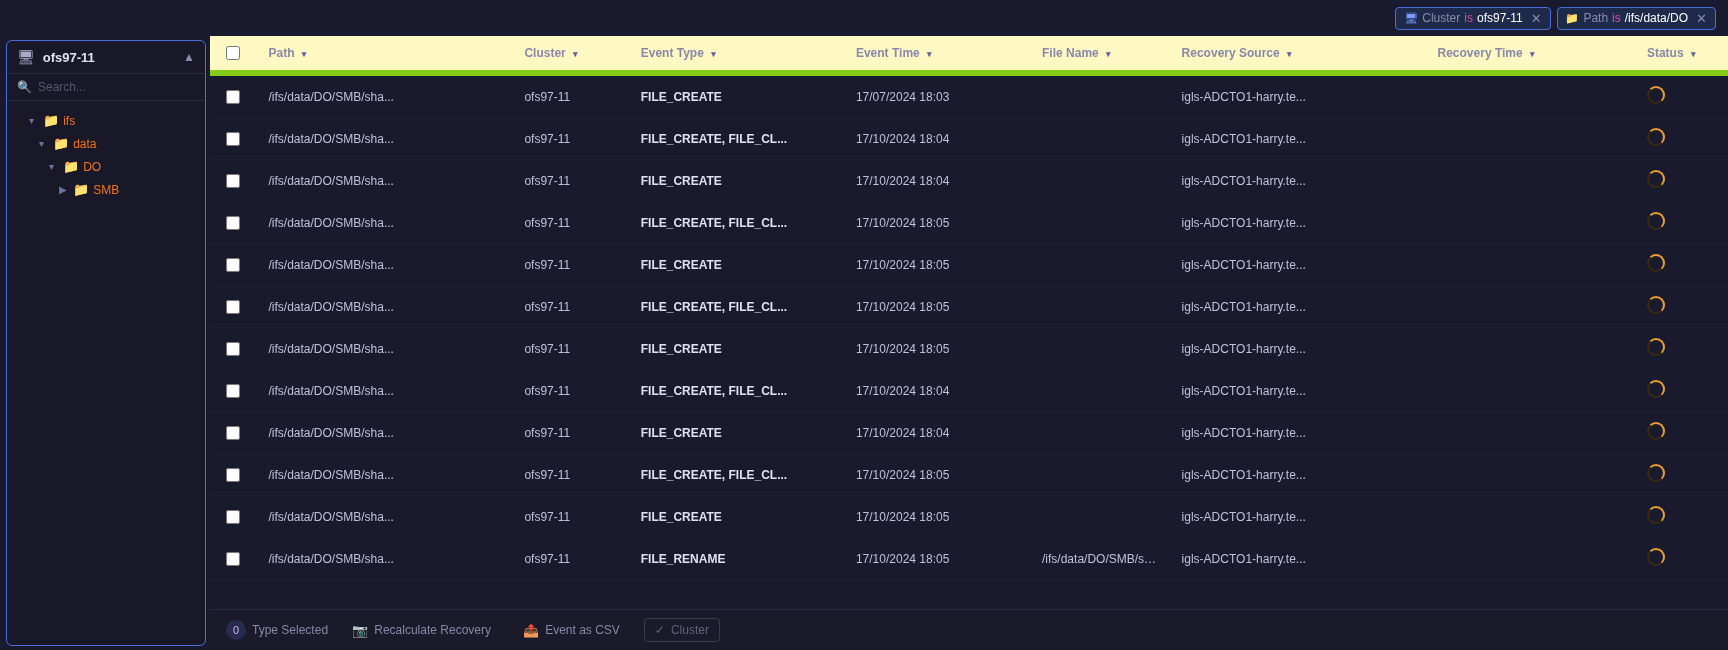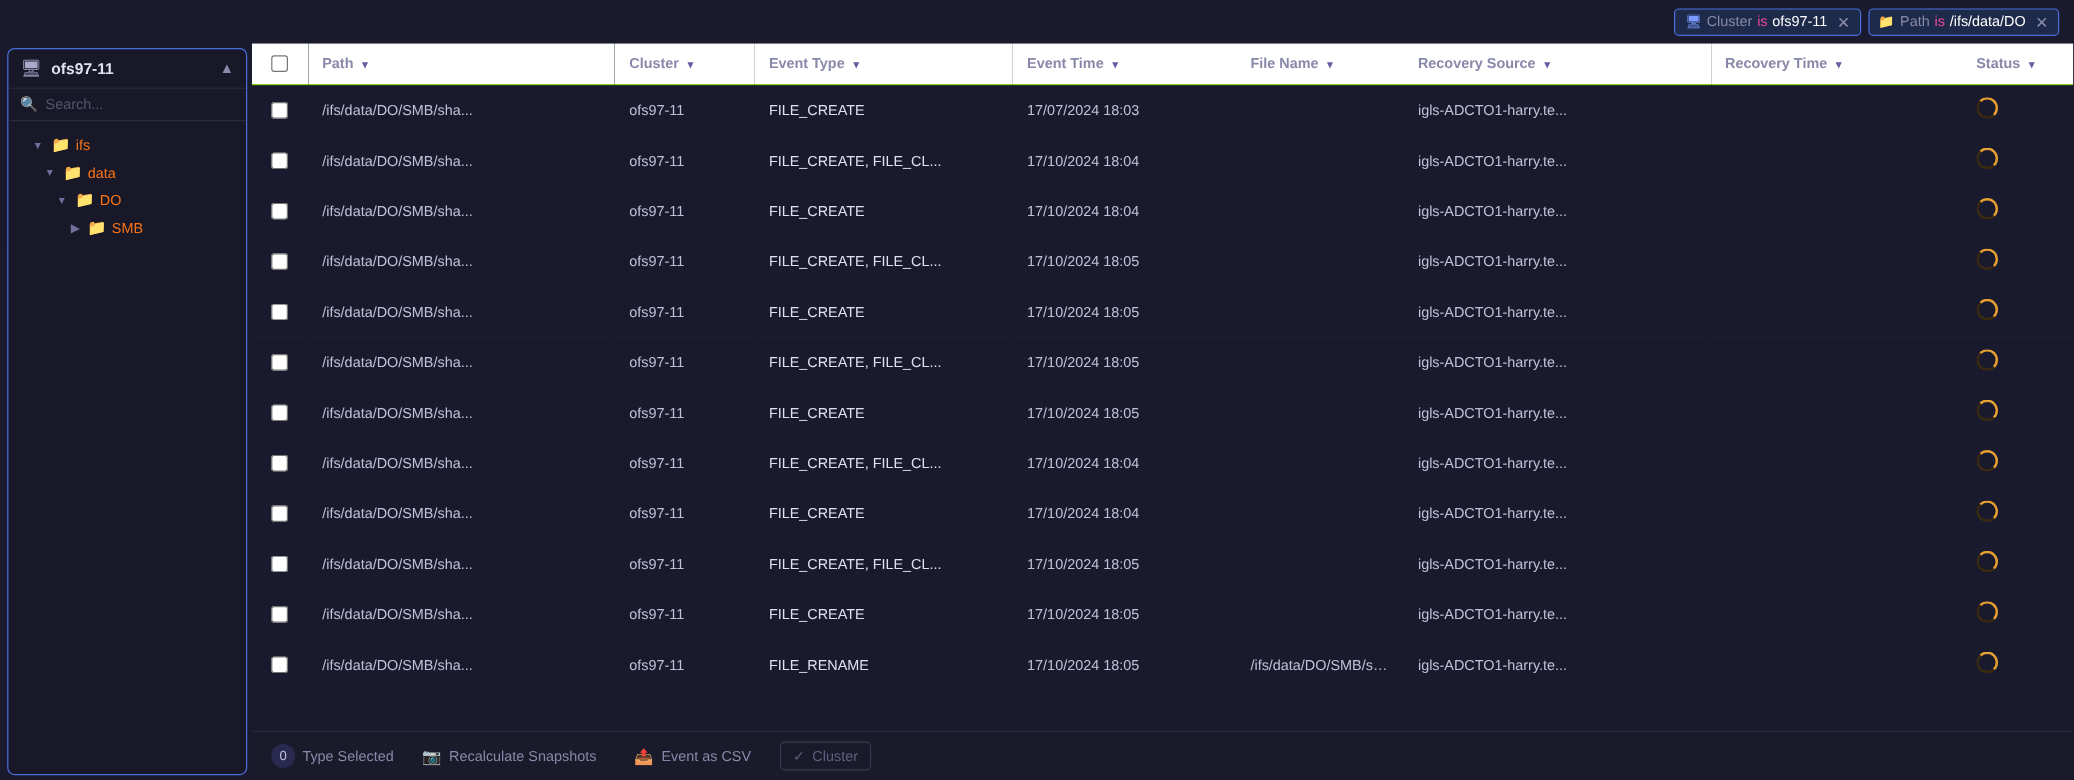--- a/index.html
+++ b/index.html
@@ -191,22 +191,22 @@
       overflow-x: hidden;
     }
 
     table {
       width: 100%;
       border-collapse: collapse;
       table-layout: fixed;
     }
 
     thead tr {
-      background: #ffffff;
-      border-bottom: 1px solid #84cc16;
+      background: #fef9c3;
+      border-bottom: 6px solid #84cc16;
     }
 
     thead th {
       padding: 10px 12px;
       text-align: left;
       font-size: 12px;
       font-weight: 600;
       color: #8888aa;
       white-space: nowrap;
       overflow: hidden;
@@ -243,21 +243,21 @@
       overflow: hidden;
       text-overflow: ellipsis;
     }
 
     .td-cluster {
       color: #c0c0d8;
     }
 
     .td-event-type {
       color: #e0e0f0;
-      font-weight: 400;
+      font-weight: 700;
     }
 
     .td-path {
       color: #c0c0d8;
     }
 
     .status-spinner {
       display: inline-block;
       width: 18px;
       height: 18px;
@@ -723,21 +723,21 @@
       </table>
     </div>
 
     <div class="bottom-bar">
       <div class="items-selected">
         <span class="count-badge">0</span>
         <span>Type Selected</span>
       </div>
       <div class="bottom-action">
         <span class="action-icon">📷</span>
-        <span>Recalculate Snapshots</span>
+        <span>Recalculate Recovery</span>
       </div>
       <div class="bottom-action">
         <span class="action-icon">📤</span>
         <span>Event as CSV</span>
       </div>
       <div class="recover-btn">
         <span class="action-icon">✓</span>
         <span>Cluster</span>
       </div>
     </div>

